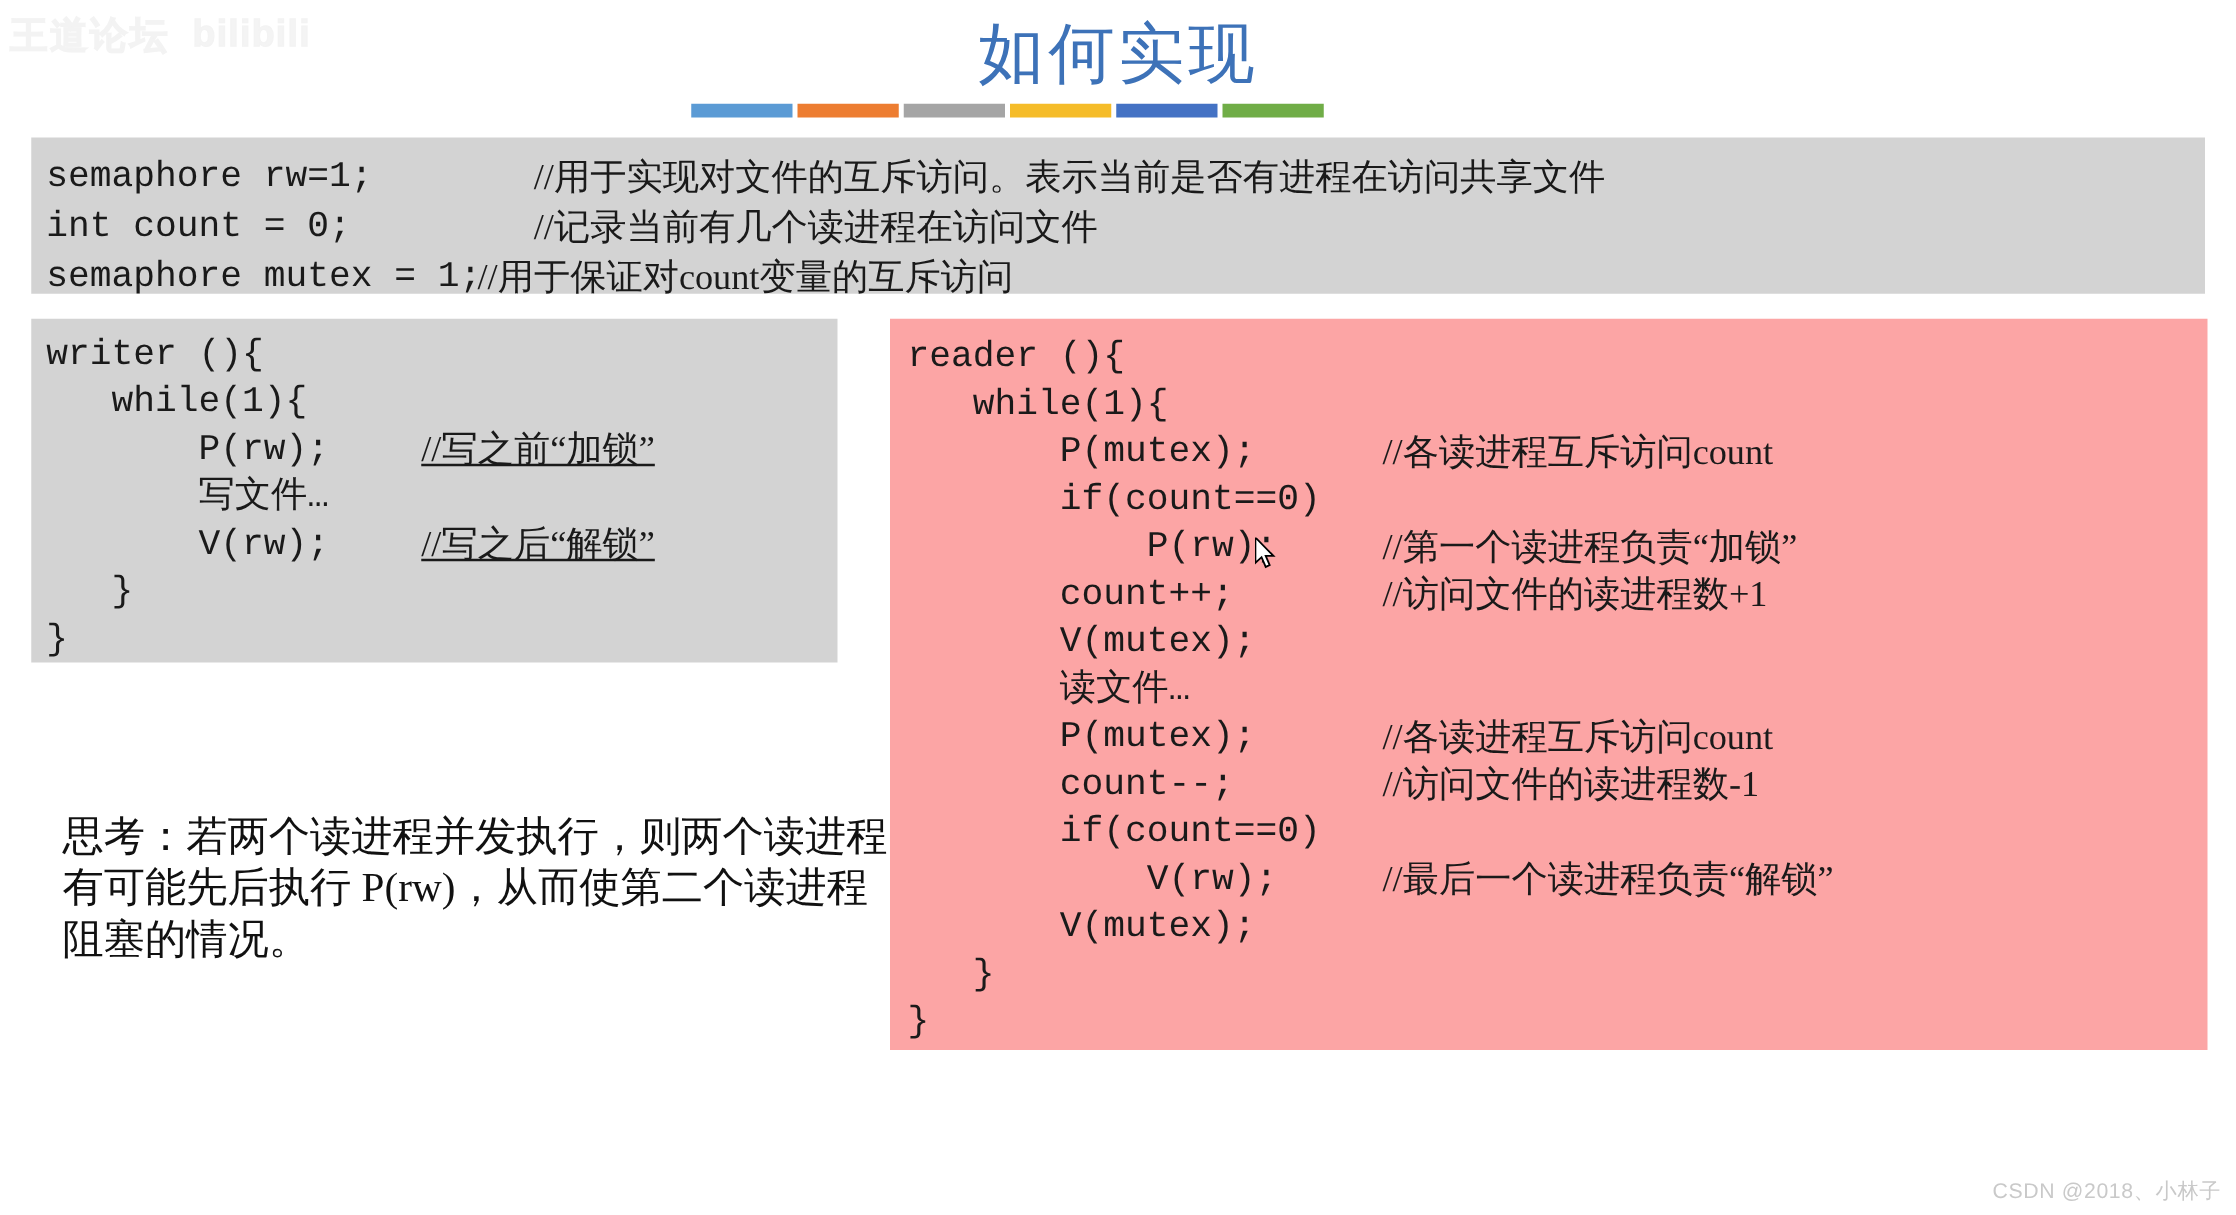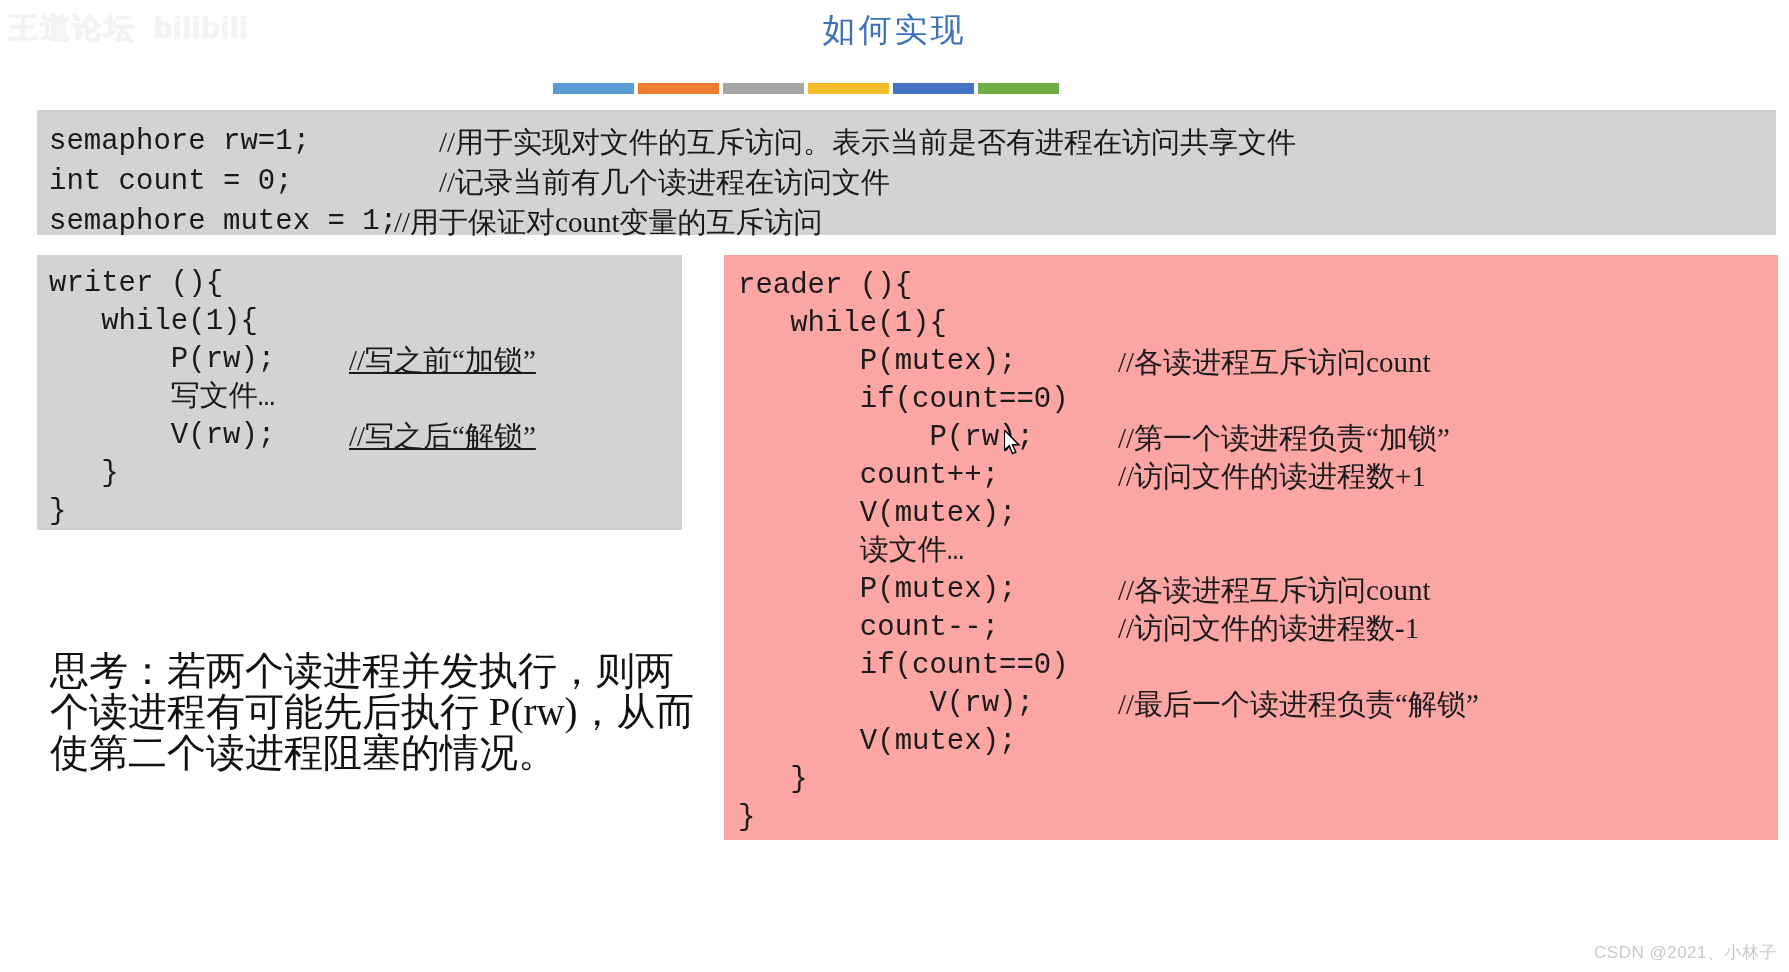--- a/index.html
+++ b/index.html
@@ -45,41 +45,40 @@
     z-index: 30;
   }
 
   
   #title {
     position: absolute;
     left: 0; right: 0; top: 8px;
     text-align: center;
     color: #3d72b8;
     font-family: "Liberation Serif", "DejaVu Serif", serif;
-    font-size: 33px;
+    font-size: 53px;
     font-weight: 400;
     letter-spacing: 3px;
   }
   #accent-bars {
     position: absolute;
     left: 553px; top: 83px;
     display: flex;
     gap: 4px;
   }
   #accent-bars .bar {
     width: 81px; height: 11px;
   }
 
   
   .codebox {
     position: absolute;
     font-family: "Liberation Mono", "DejaVu Sans Mono", monospace;
     color: #1a1a1a;
     white-space: pre;
-    margin-left: 12px;
   }
   #block-decl {
     left: 25px; top: 110px;
     width: 1739px; height: 125px;
     background: #d3d3d3;
     padding: 12px 0 0 12px;
     font-size: 29px;
     line-height: 40px;
   }
   #block-decl .row { display: flex; }
@@ -109,21 +108,21 @@
   .cmt-col {
     display: inline-block;
   }
 
   
   #note {
     position: absolute;
     left: 50px; top: 650px;
     width: 660px;
     font-family: "Liberation Serif", "DejaVu Serif", serif;
-    font-size: 39px;
+    font-size: 33px;
     line-height: 41px;
     color: #111111;
   }
   #note .red { color: #e8342a; }
 
   
   #cursor {
     position: absolute;
     left: 1004px; top: 430px;
     width: 18px; height: 26px;
@@ -158,13 +157,13 @@
 <div id="note">
   <div>
     <span>思考：</span><span>若两个读进程并发执行，则两个读进程有可能先后执行 P(rw)，从而使第二个读进程阻塞的情况。</span>
   </div>
 </div>
 
 <svg id="cursor" viewBox="0 0 12 18" style="left: 1004px; top: 430px;">
   <polygon points="0,0 0,14 3.4,10.9 5.7,16.3 7.9,15.3 5.7,10.2 10,10.2" fill="#ffffff" stroke="#000000" stroke-width="1"></polygon>
 </svg>
 
-<div id="wm-csdn">CSDN @2021、小林子</div>
+<div id="wm-csdn">CSDN @2018、小林子</div>
 
 </body></html>

